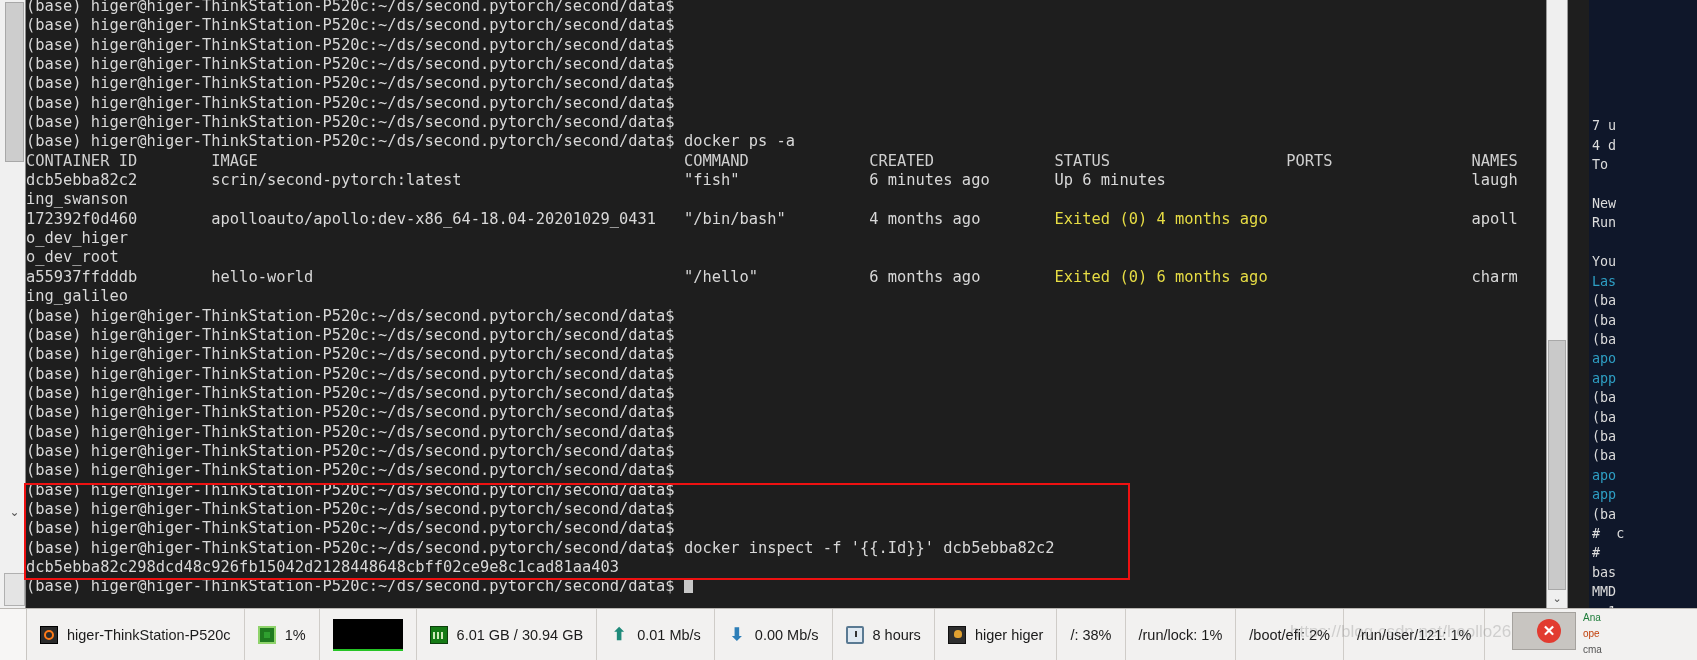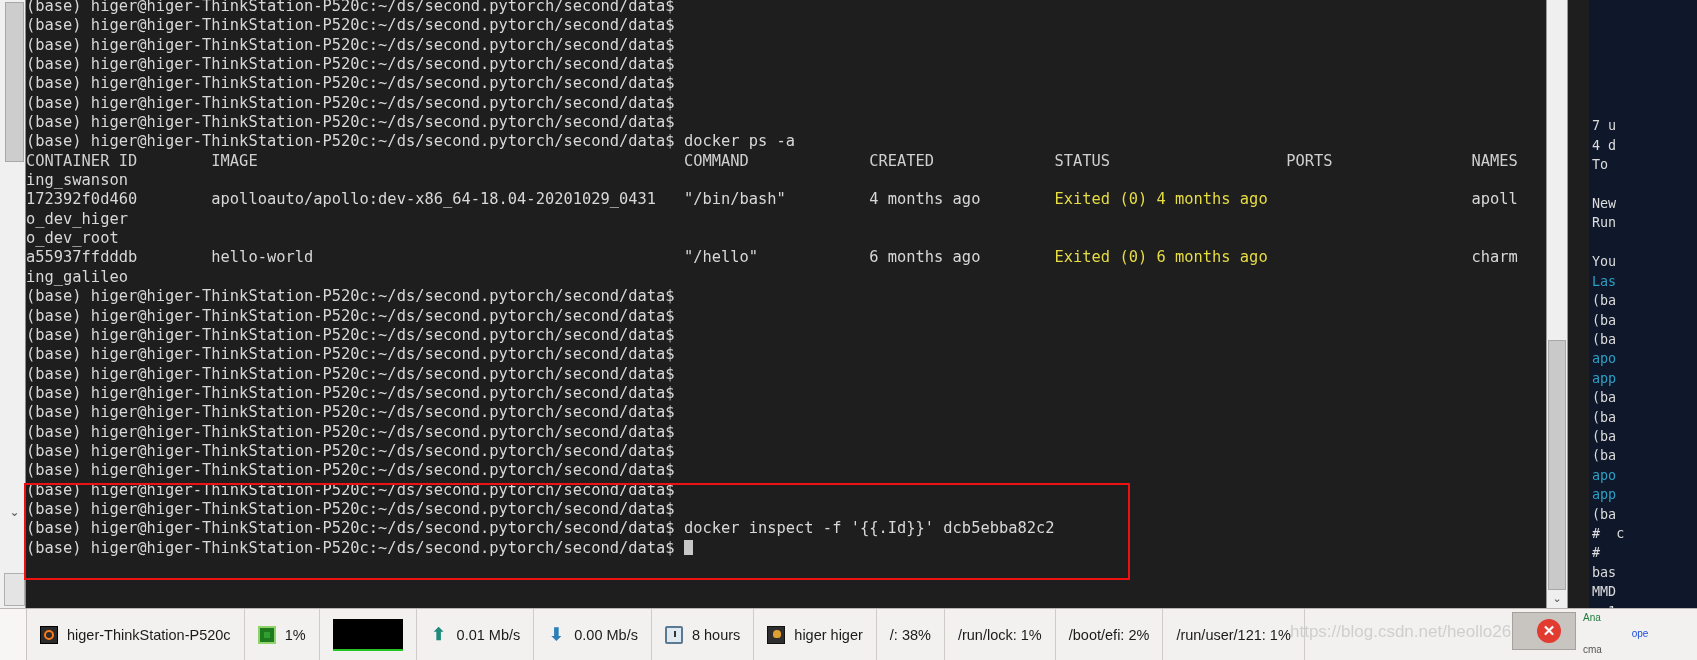--- a/index.html
+++ b/index.html
@@ -221,41 +221,42 @@
     position: absolute;
     left: 1583px; top: 610px;
     width: 114px; height: 50px;
     font-size: 10px;
     line-height: 16px;
     color: #1e7d3a;
     font-family: "Liberation Sans", sans-serif;
     overflow: hidden;
     background: #f2f1f0;
   }
-  .rt-blue { color: #1d4ed8; text-align: center; }
+  .rt-blue { color: #c2410c; }
   .rt-grey { color: #555; }
 </style>
 </head>
 <body>
 
 <div id="root">
 
   <div class="term">
     <div class="term-pad">
       <div class="line">(base) higer@higer-ThinkStation-P520c:~/ds/second.pytorch/second/data$</div>
       <div class="line">(base) higer@higer-ThinkStation-P520c:~/ds/second.pytorch/second/data$</div>
       <div class="line">(base) higer@higer-ThinkStation-P520c:~/ds/second.pytorch/second/data$</div>
       <div class="line">(base) higer@higer-ThinkStation-P520c:~/ds/second.pytorch/second/data$</div>
       <div class="line">(base) higer@higer-ThinkStation-P520c:~/ds/second.pytorch/second/data$</div>
       <div class="line">(base) higer@higer-ThinkStation-P520c:~/ds/second.pytorch/second/data$</div>
       <div class="line">(base) higer@higer-ThinkStation-P520c:~/ds/second.pytorch/second/data$</div>
       <div class="line">(base) higer@higer-ThinkStation-P520c:~/ds/second.pytorch/second/data$ docker ps -a</div>
 
       <div class="line c-grey">CONTAINER ID        IMAGE                                              COMMAND             CREATED             STATUS                   PORTS               NAMES</div>
 
+      <div class="line"><span>dcb5ebba82c2        scrin/second-pytorch:latest                        "fish"              6 minutes ago       Up 6 minutes                                 laugh</span></div>
       <div class="line">ing_swanson</div>
 
       <div class="line"><span><span>172392f0d460        apolloauto/apollo:dev-x86_64-18.04-20201029_0431   "/bin/bash"         4 months ago        </span><span class="c-yellow">Exited (0) 4 months ago</span><span>                      apoll</span></span></div>
       <div class="line">o_dev_higer</div>
 
       <div class="line">o_dev_root</div>
 
       <div class="line"><span><span>a55937ffdddb        hello-world                                        "/hello"            6 months ago        </span><span class="c-yellow">Exited (0) 6 months ago</span><span>                      charm</span></span></div>
       <div class="line">ing_galileo</div>
 
@@ -265,20 +266,21 @@
       <div class="line">(base) higer@higer-ThinkStation-P520c:~/ds/second.pytorch/second/data$</div>
       <div class="line">(base) higer@higer-ThinkStation-P520c:~/ds/second.pytorch/second/data$</div>
       <div class="line">(base) higer@higer-ThinkStation-P520c:~/ds/second.pytorch/second/data$</div>
       <div class="line">(base) higer@higer-ThinkStation-P520c:~/ds/second.pytorch/second/data$</div>
       <div class="line">(base) higer@higer-ThinkStation-P520c:~/ds/second.pytorch/second/data$</div>
       <div class="line">(base) higer@higer-ThinkStation-P520c:~/ds/second.pytorch/second/data$</div>
       <div class="line">(base) higer@higer-ThinkStation-P520c:~/ds/second.pytorch/second/data$</div>
       <div class="line">(base) higer@higer-ThinkStation-P520c:~/ds/second.pytorch/second/data$</div>
       <div class="line">(base) higer@higer-ThinkStation-P520c:~/ds/second.pytorch/second/data$</div>
       <div class="line">(base) higer@higer-ThinkStation-P520c:~/ds/second.pytorch/second/data$ docker inspect -f '{{.Id}}' dcb5ebba82c2</div>
+      <div class="line">dcb5ebba82c298dcd48c926fb15042d2128448648cbff02ce9e8c1cad81aa403</div>
       <div class="line"><span>(base) higer@higer-ThinkStation-P520c:~/ds/second.pytorch/second/data$ </span><span class="cursor"></span></div>
     </div>
   </div>
 
   <div class="left-gutter">
     <div class="lg-track">
       <div class="lg-thumb"></div>
       <div class="lg-arrow down">⌄</div>
       <div class="lg-box"></div>
     </div>
@@ -337,20 +339,24 @@
 
     <div class="tb-item">
       <span class="ico ico-cpu"></span>
       <span class="lbl">1%</span>
     </div>
 
     <div class="tb-item">
       <span class="tb-graph"></span>
     </div>
 
+    <div class="tb-item">
+      <span class="ico ico-mem"></span>
+      <span class="lbl">6.01 GB / 30.94 GB</span>
+    </div>
 
     <div class="tb-item">
       <span class="ico ico-up">⬆</span>
       <span class="lbl">0.01 Mb/s</span>
     </div>
 
     <div class="tb-item">
       <span class="ico ico-down">⬇</span>
       <span class="lbl">0.00 Mb/s</span>
     </div>

